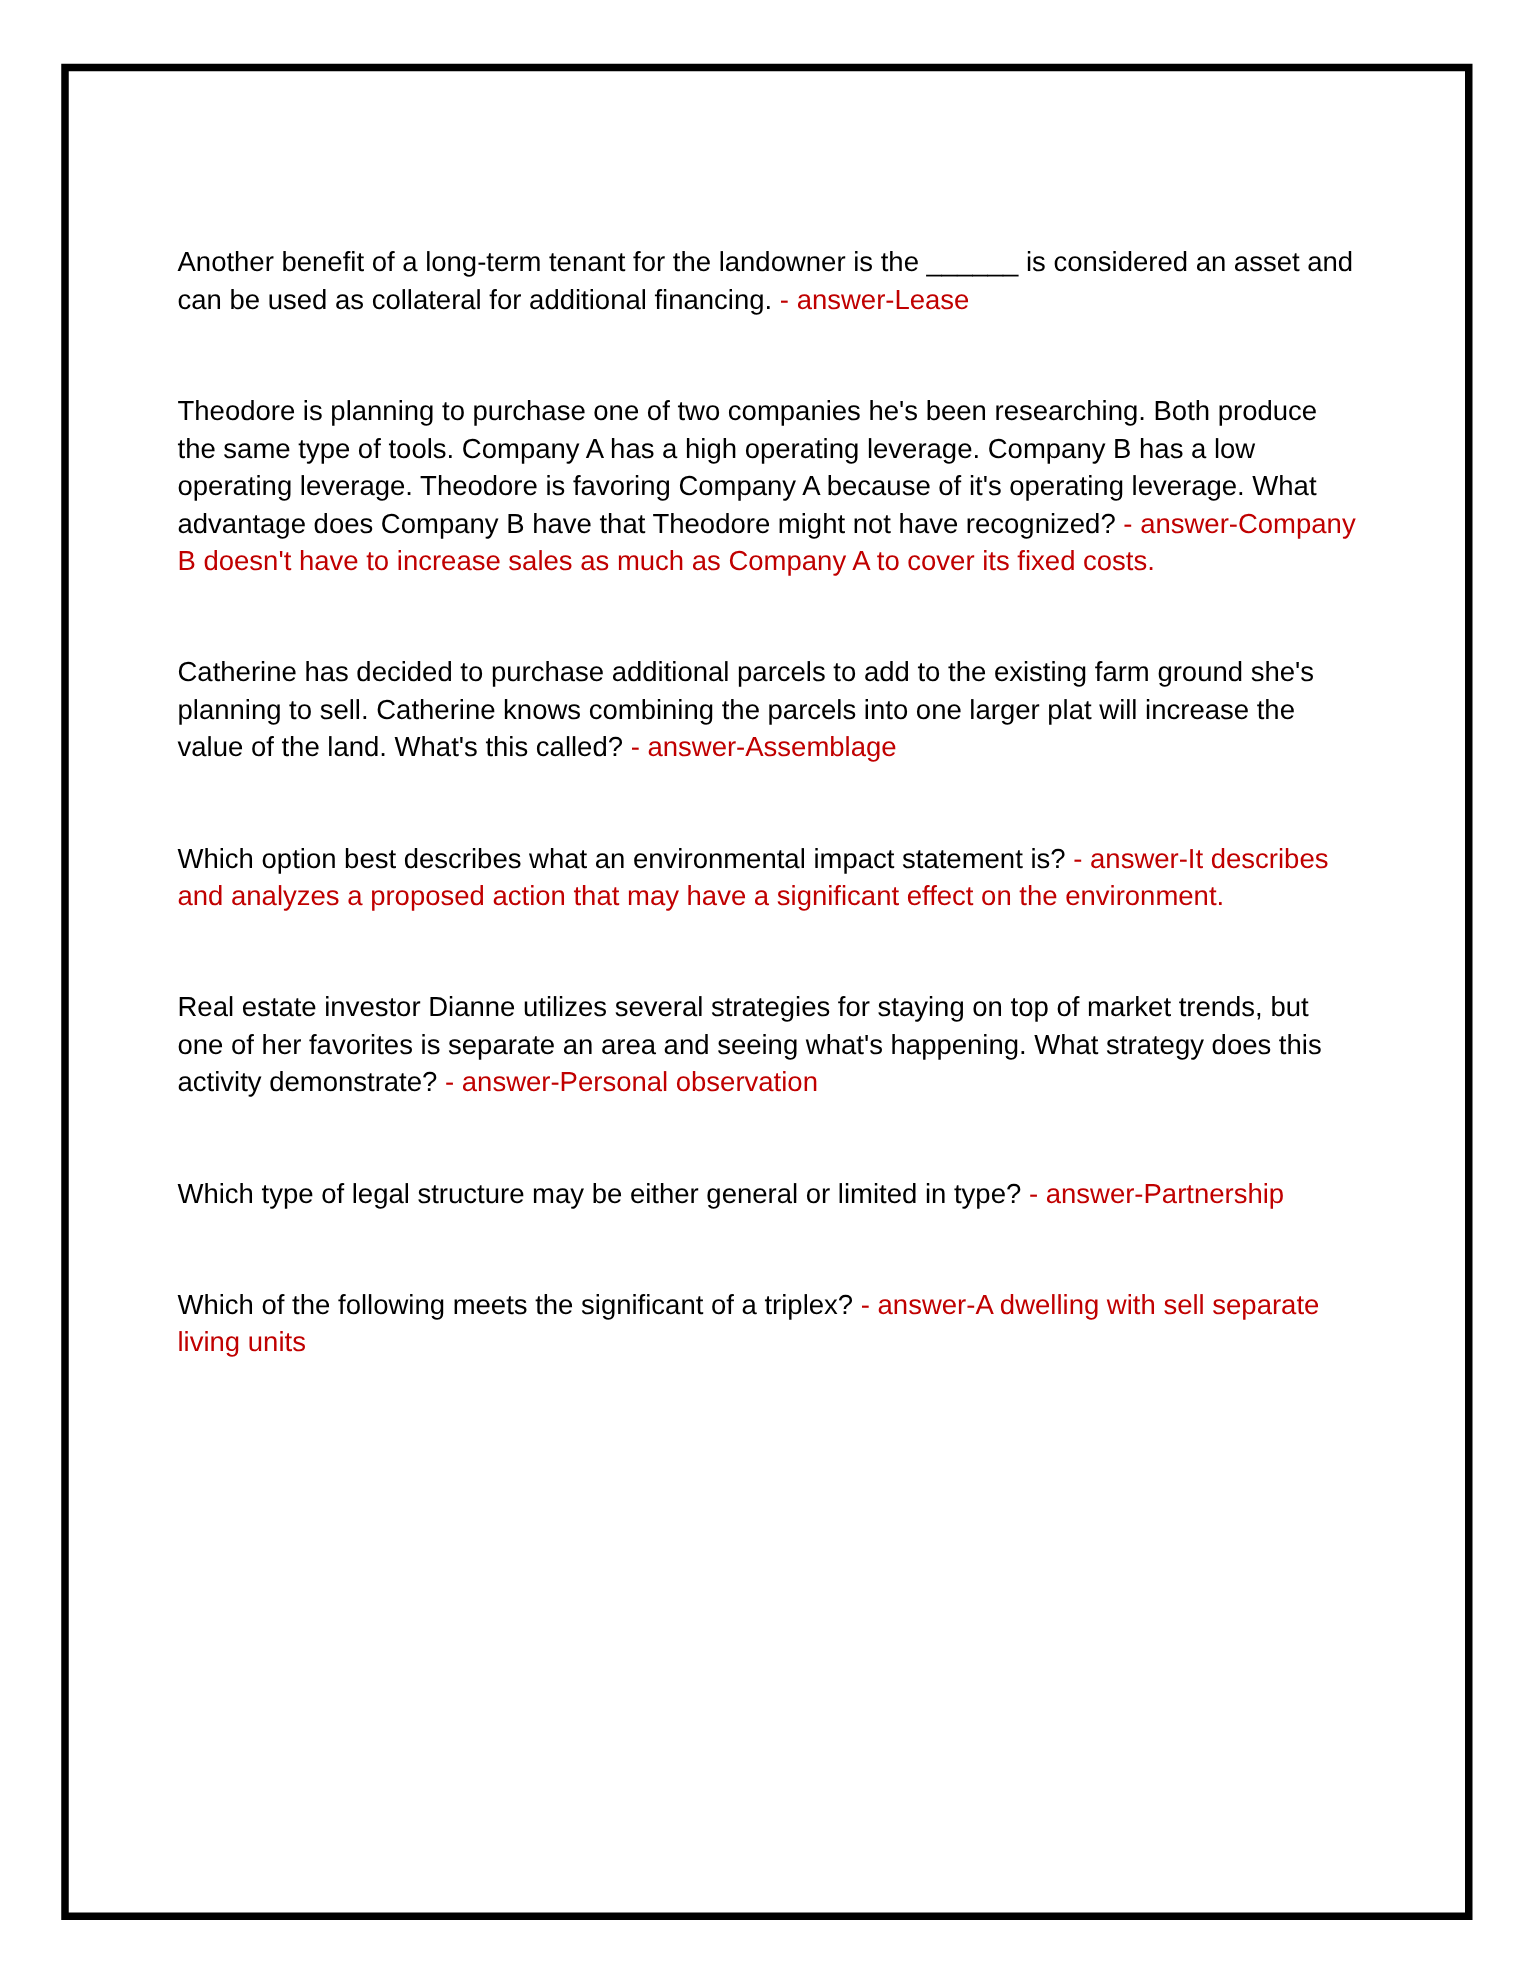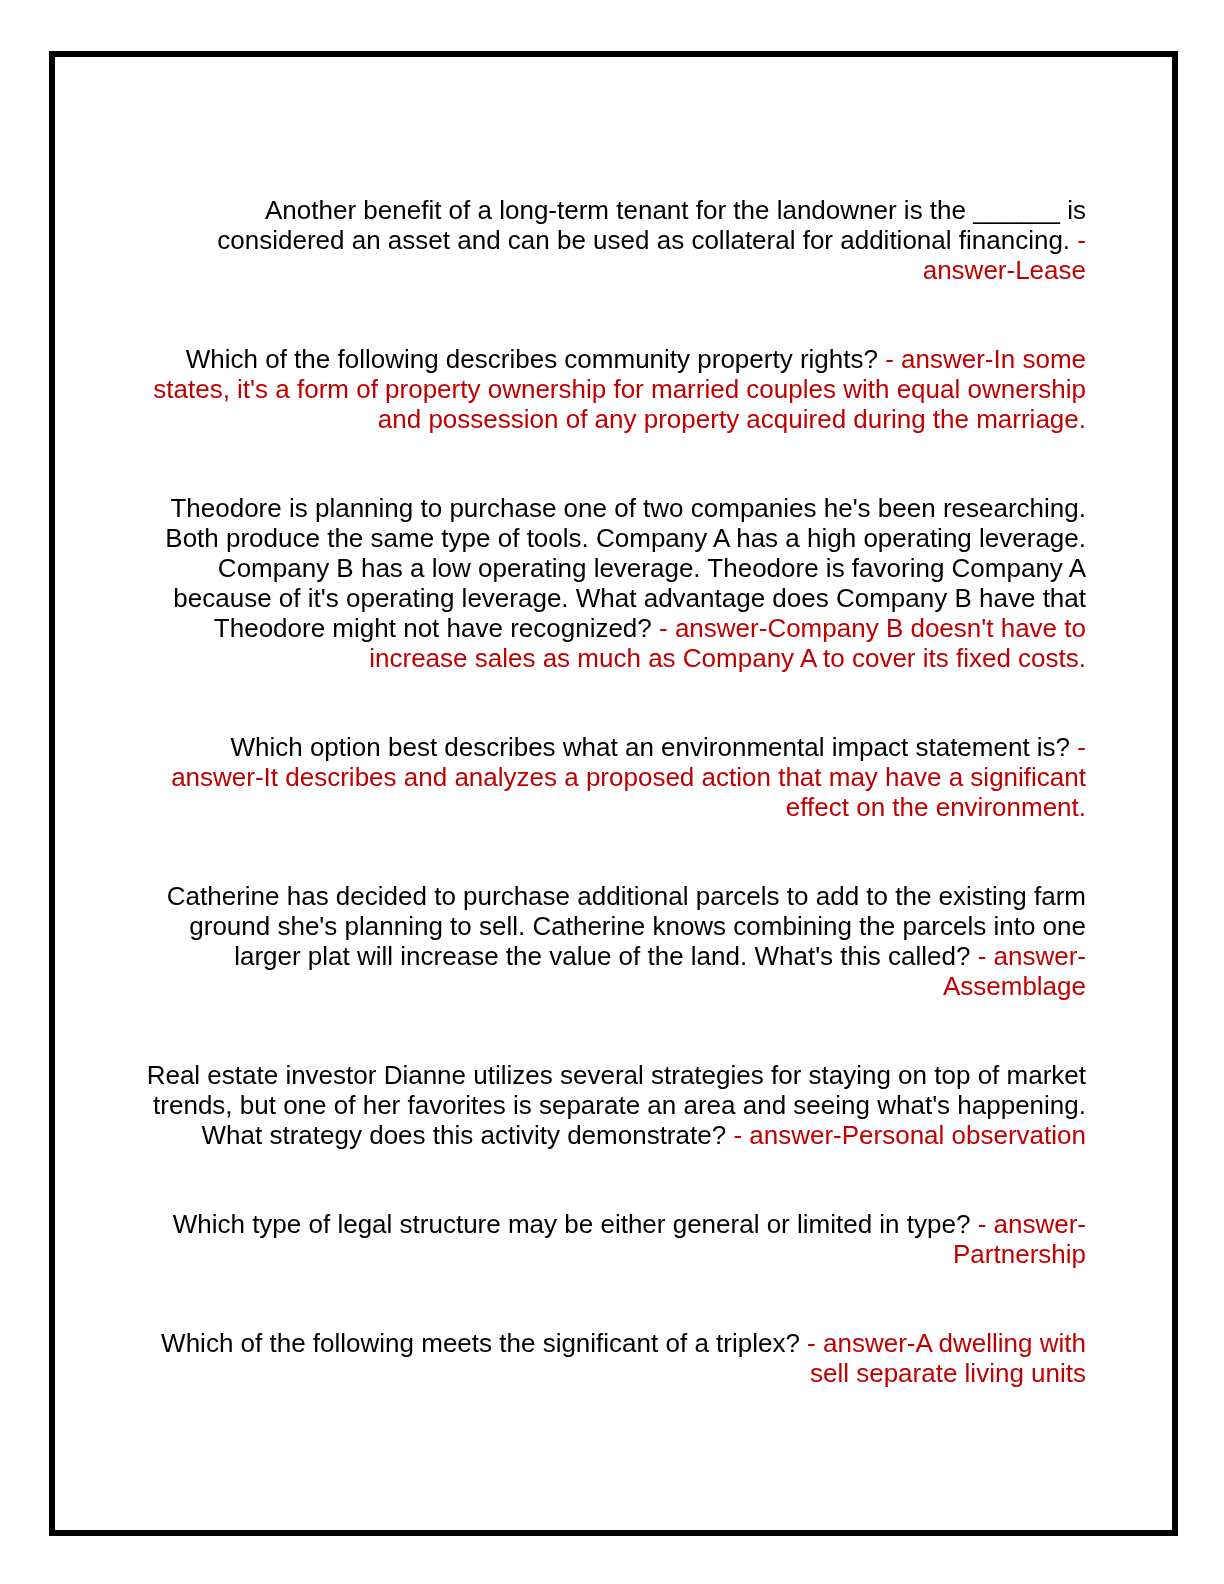--- a/index.html
+++ b/index.html
@@ -22,48 +22,47 @@
     border: 6px solid #000000;
     box-sizing: border-box;
     background: #ffffff;
     overflow: hidden;
   }
   .content {
     padding: 138px 86px 0 87px;
   }
   .qa {
     margin: 0 0 59px 0;
-    font-size: 26px;
+    font-size: 22px;
     line-height: 30px;
     color: #000000;
-    text-align: right;
+    text-align: left;
   }
   .question-text {
     color: #000000;
   }
   .answer-text {
     color: #c00000;
   }
 </style>
 </head>
 <body>
 
 <div class="page-border">
   <div class="content">
 
     <p class="qa"><span class="question-text">Another benefit of a long-term tenant for the landowner is the ______ is considered an asset and can be used as collateral for additional financing.</span> <span class="answer-text">- answer-Lease</span></p>
 
 
-    <p class="qa"><span class="question-text">Which of the following describes community property rights?</span> <span class="answer-text">- answer-In some states, it's a form of property ownership for married couples with equal ownership and possession of any property acquired during the marriage.</span></p>
 
     <p class="qa"><span class="question-text">Theodore is planning to purchase one of two companies he's been researching. Both produce the same type of tools. Company A has a high operating leverage. Company B has a low operating leverage. Theodore is favoring Company A because of it's operating leverage. What advantage does Company B have that Theodore might not have recognized?</span> <span class="answer-text">- answer-Company B doesn't have to increase sales as much as Company A to cover its fixed costs.</span></p>
 
+    <p class="qa"><span class="question-text">Catherine has decided to purchase additional parcels to add to the existing farm ground she's planning to sell. Catherine knows combining the parcels into one larger plat will increase the value of the land. What's this called?</span> <span class="answer-text">- answer-Assemblage</span></p>
+
     <p class="qa"><span class="question-text">Which option best describes what an environmental impact statement is?</span> <span class="answer-text">- answer-It describes and analyzes a proposed action that may have a significant effect on the environment.</span></p>
-
-    <p class="qa"><span class="question-text">Catherine has decided to purchase additional parcels to add to the existing farm ground she's planning to sell. Catherine knows combining the parcels into one larger plat will increase the value of the land. What's this called?</span> <span class="answer-text">- answer-Assemblage</span></p>
 
     <p class="qa"><span class="question-text">Real estate investor Dianne utilizes several strategies for staying on top of market trends, but one of her favorites is separate an area and seeing what's happening. What strategy does this activity demonstrate?</span> <span class="answer-text">- answer-Personal observation</span></p>
 
     <p class="qa"><span class="question-text">Which type of legal structure may be either general or limited in type?</span> <span class="answer-text">- answer-Partnership</span></p>
 
     <p class="qa"><span class="question-text">Which of the following meets the significant of a triplex?</span> <span class="answer-text">- answer-A dwelling with sell separate living units</span></p>
 
   </div>
 </div>
 

